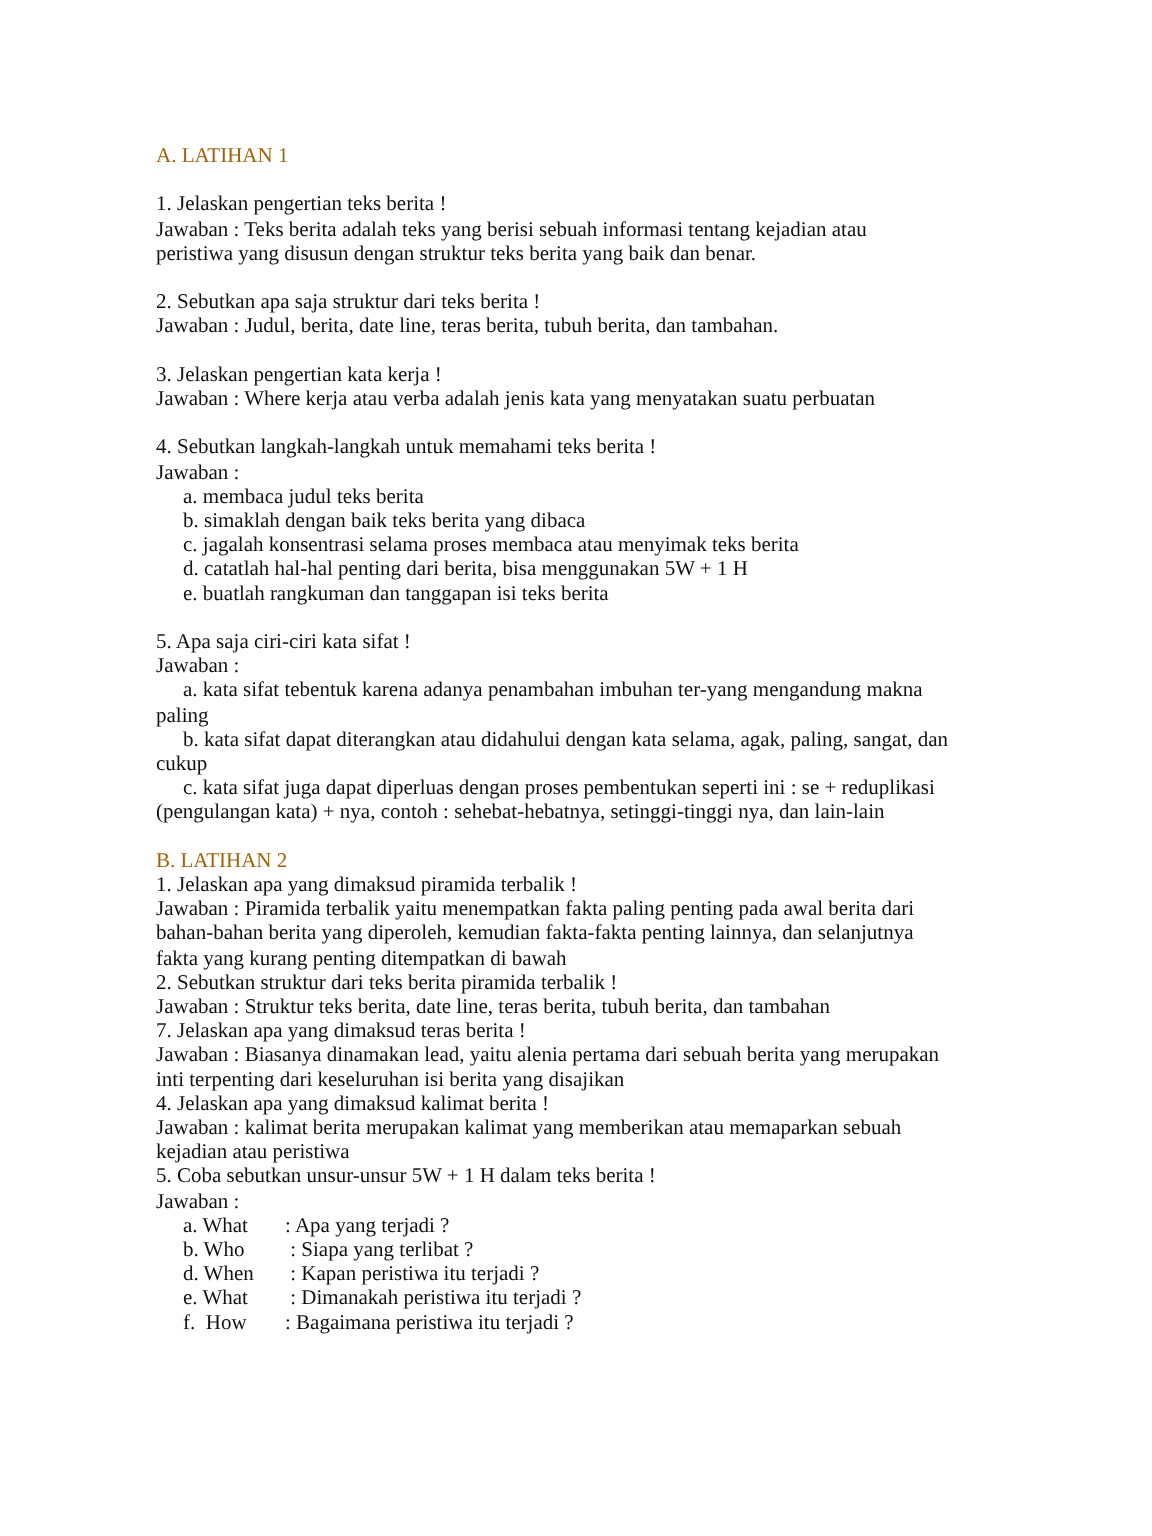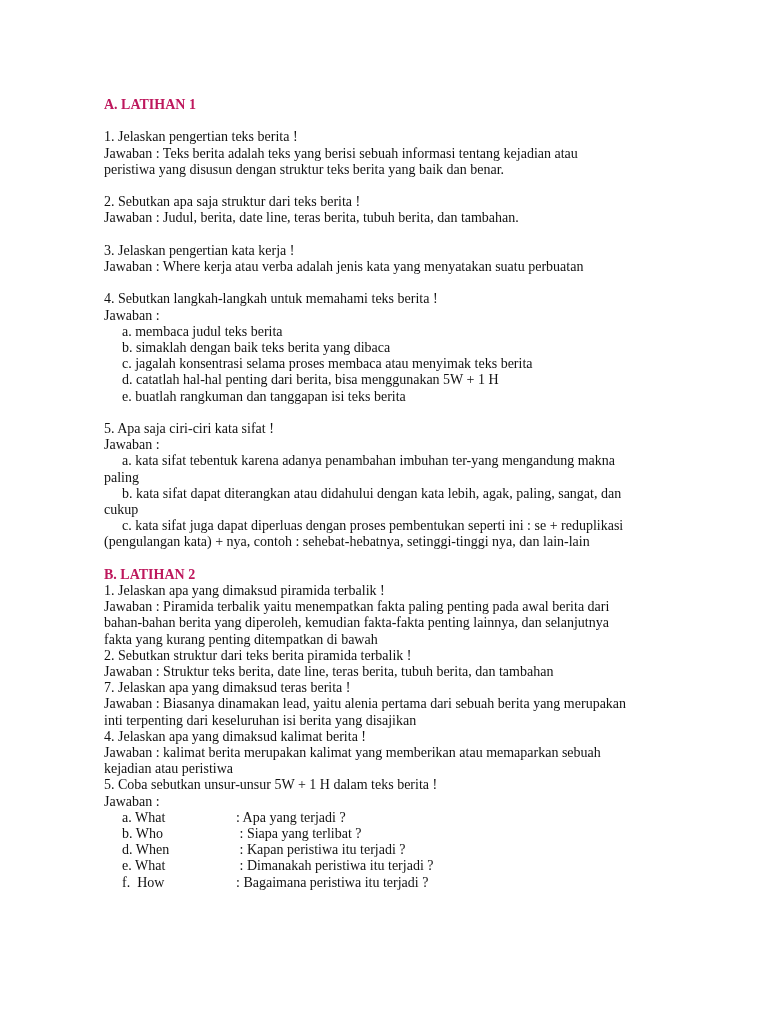--- a/index.html
+++ b/index.html
@@ -17,36 +17,35 @@
       font-size: 14px;
       line-height: 16.2px;
     }
     .page {
       position: absolute;
       left: 104px;
       top: 97px;
       width: 565px;
     }
     .heading {
-      color: #be185d;
-      font-weight: bold;
+      color: #a16207;
+      font-weight: normal;
       font-size: 14px;
       line-height: 16.2px;
       margin: 0;
     }
     .line {
       margin: 0;
       white-space: pre-wrap;
     }
     .gap { height: 16.2px; }
     .indent { padding-left: 18px; }
     .row5w {
       display: flex;
       padding-left: 18px;
-      gap: 46px;
     }
     .row5w .lbl { width: 68px; flex: none; white-space: pre; }
     .row5w .val { white-space: pre; }
   </style>
 </head>
 <body>
 
 <div class="page">
 
   <p class="heading">A. LATIHAN 1</p>
@@ -80,21 +79,21 @@
     <p class="line indent">d. catatlah hal-hal penting dari berita, bisa menggunakan 5W + 1 H</p>
     <p class="line indent">e. buatlah rangkuman dan tanggapan isi teks berita</p>
   </div>
   <div class="gap"></div>
 
   <div>
     <p class="line">5. Apa saja ciri-ciri kata sifat !</p>
     <p class="line">Jawaban :</p>
     <p class="line indent">a. kata sifat tebentuk karena adanya penambahan imbuhan ter-yang mengandung makna</p>
     <p class="line">paling</p>
-    <p class="line indent">b. kata sifat dapat diterangkan atau didahului dengan kata lebih, agak, paling, sangat, dan</p>
+    <p class="line indent">b. kata sifat dapat diterangkan atau didahului dengan kata selama, agak, paling, sangat, dan</p>
     <p class="line">cukup</p>
     <p class="line indent">c. kata sifat juga dapat diperluas dengan proses pembentukan seperti ini : se + reduplikasi</p>
     <p class="line">(pengulangan kata) + nya, contoh : sehebat-hebatnya, setinggi-tinggi nya, dan lain-lain</p>
   </div>
   <div class="gap"></div>
 
   <p class="heading">B. LATIHAN 2</p>
 
   <div>
     <p class="line">1. Jelaskan apa yang dimaksud piramida terbalik !</p>

